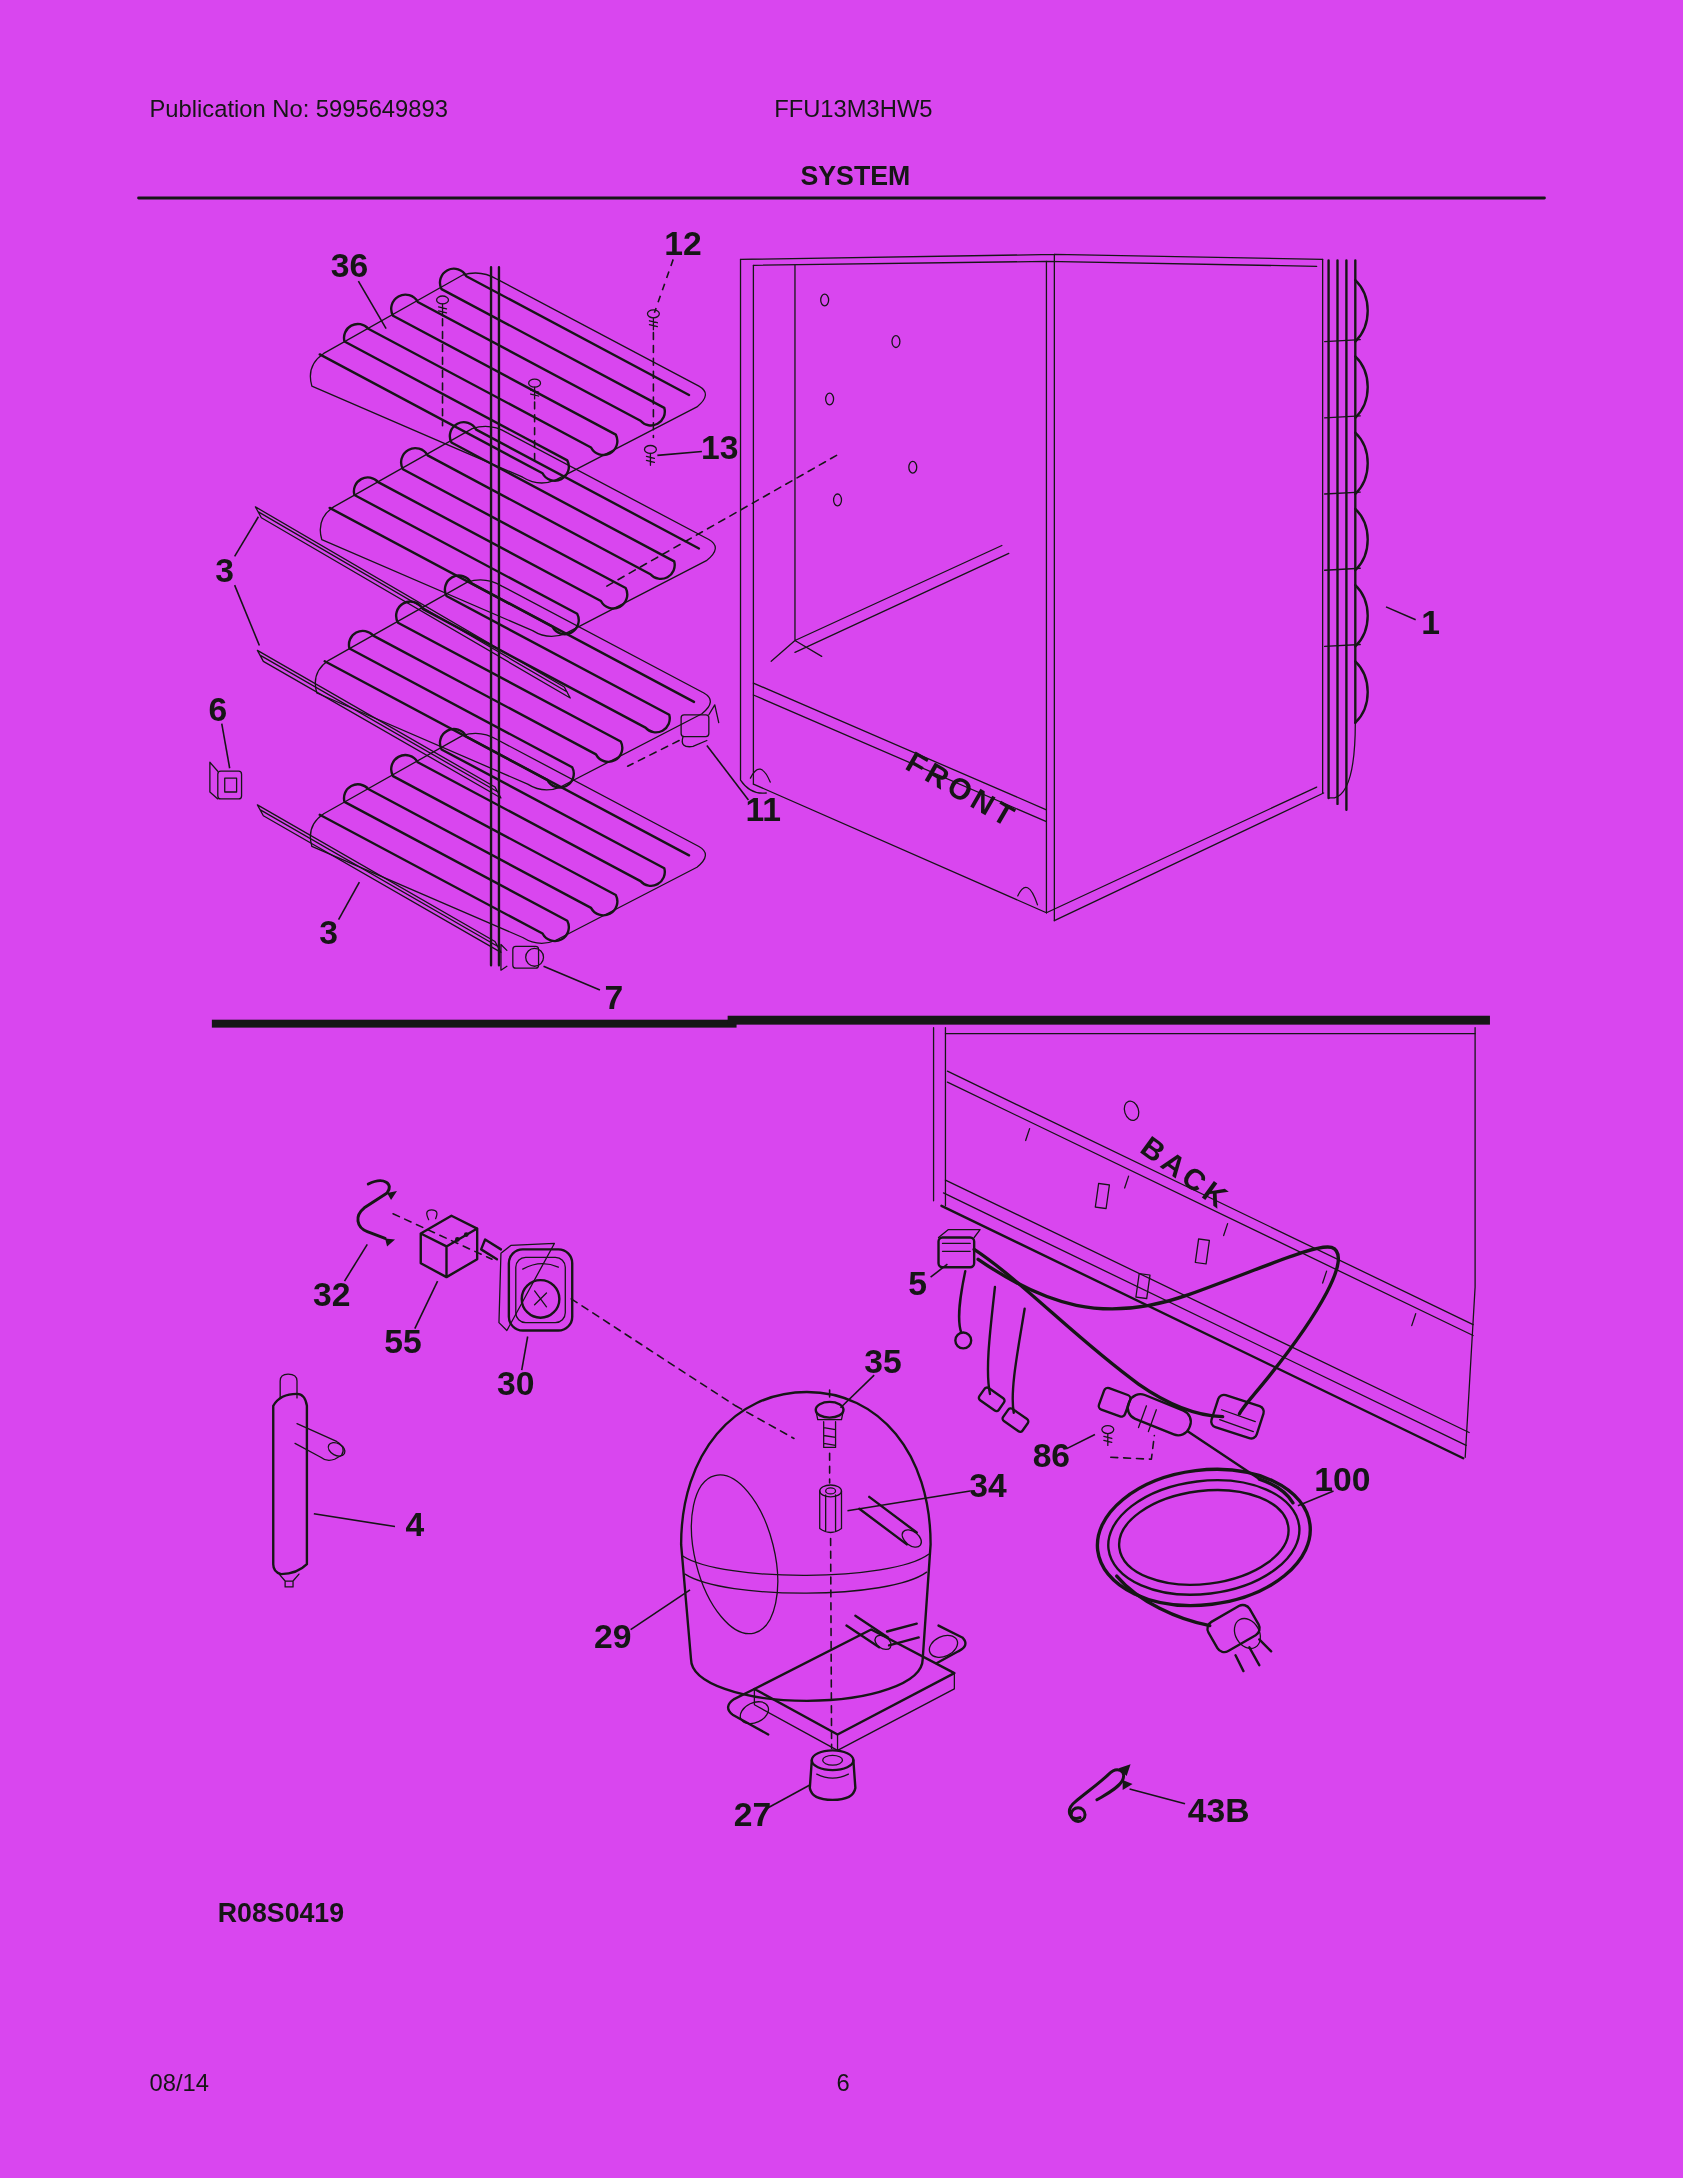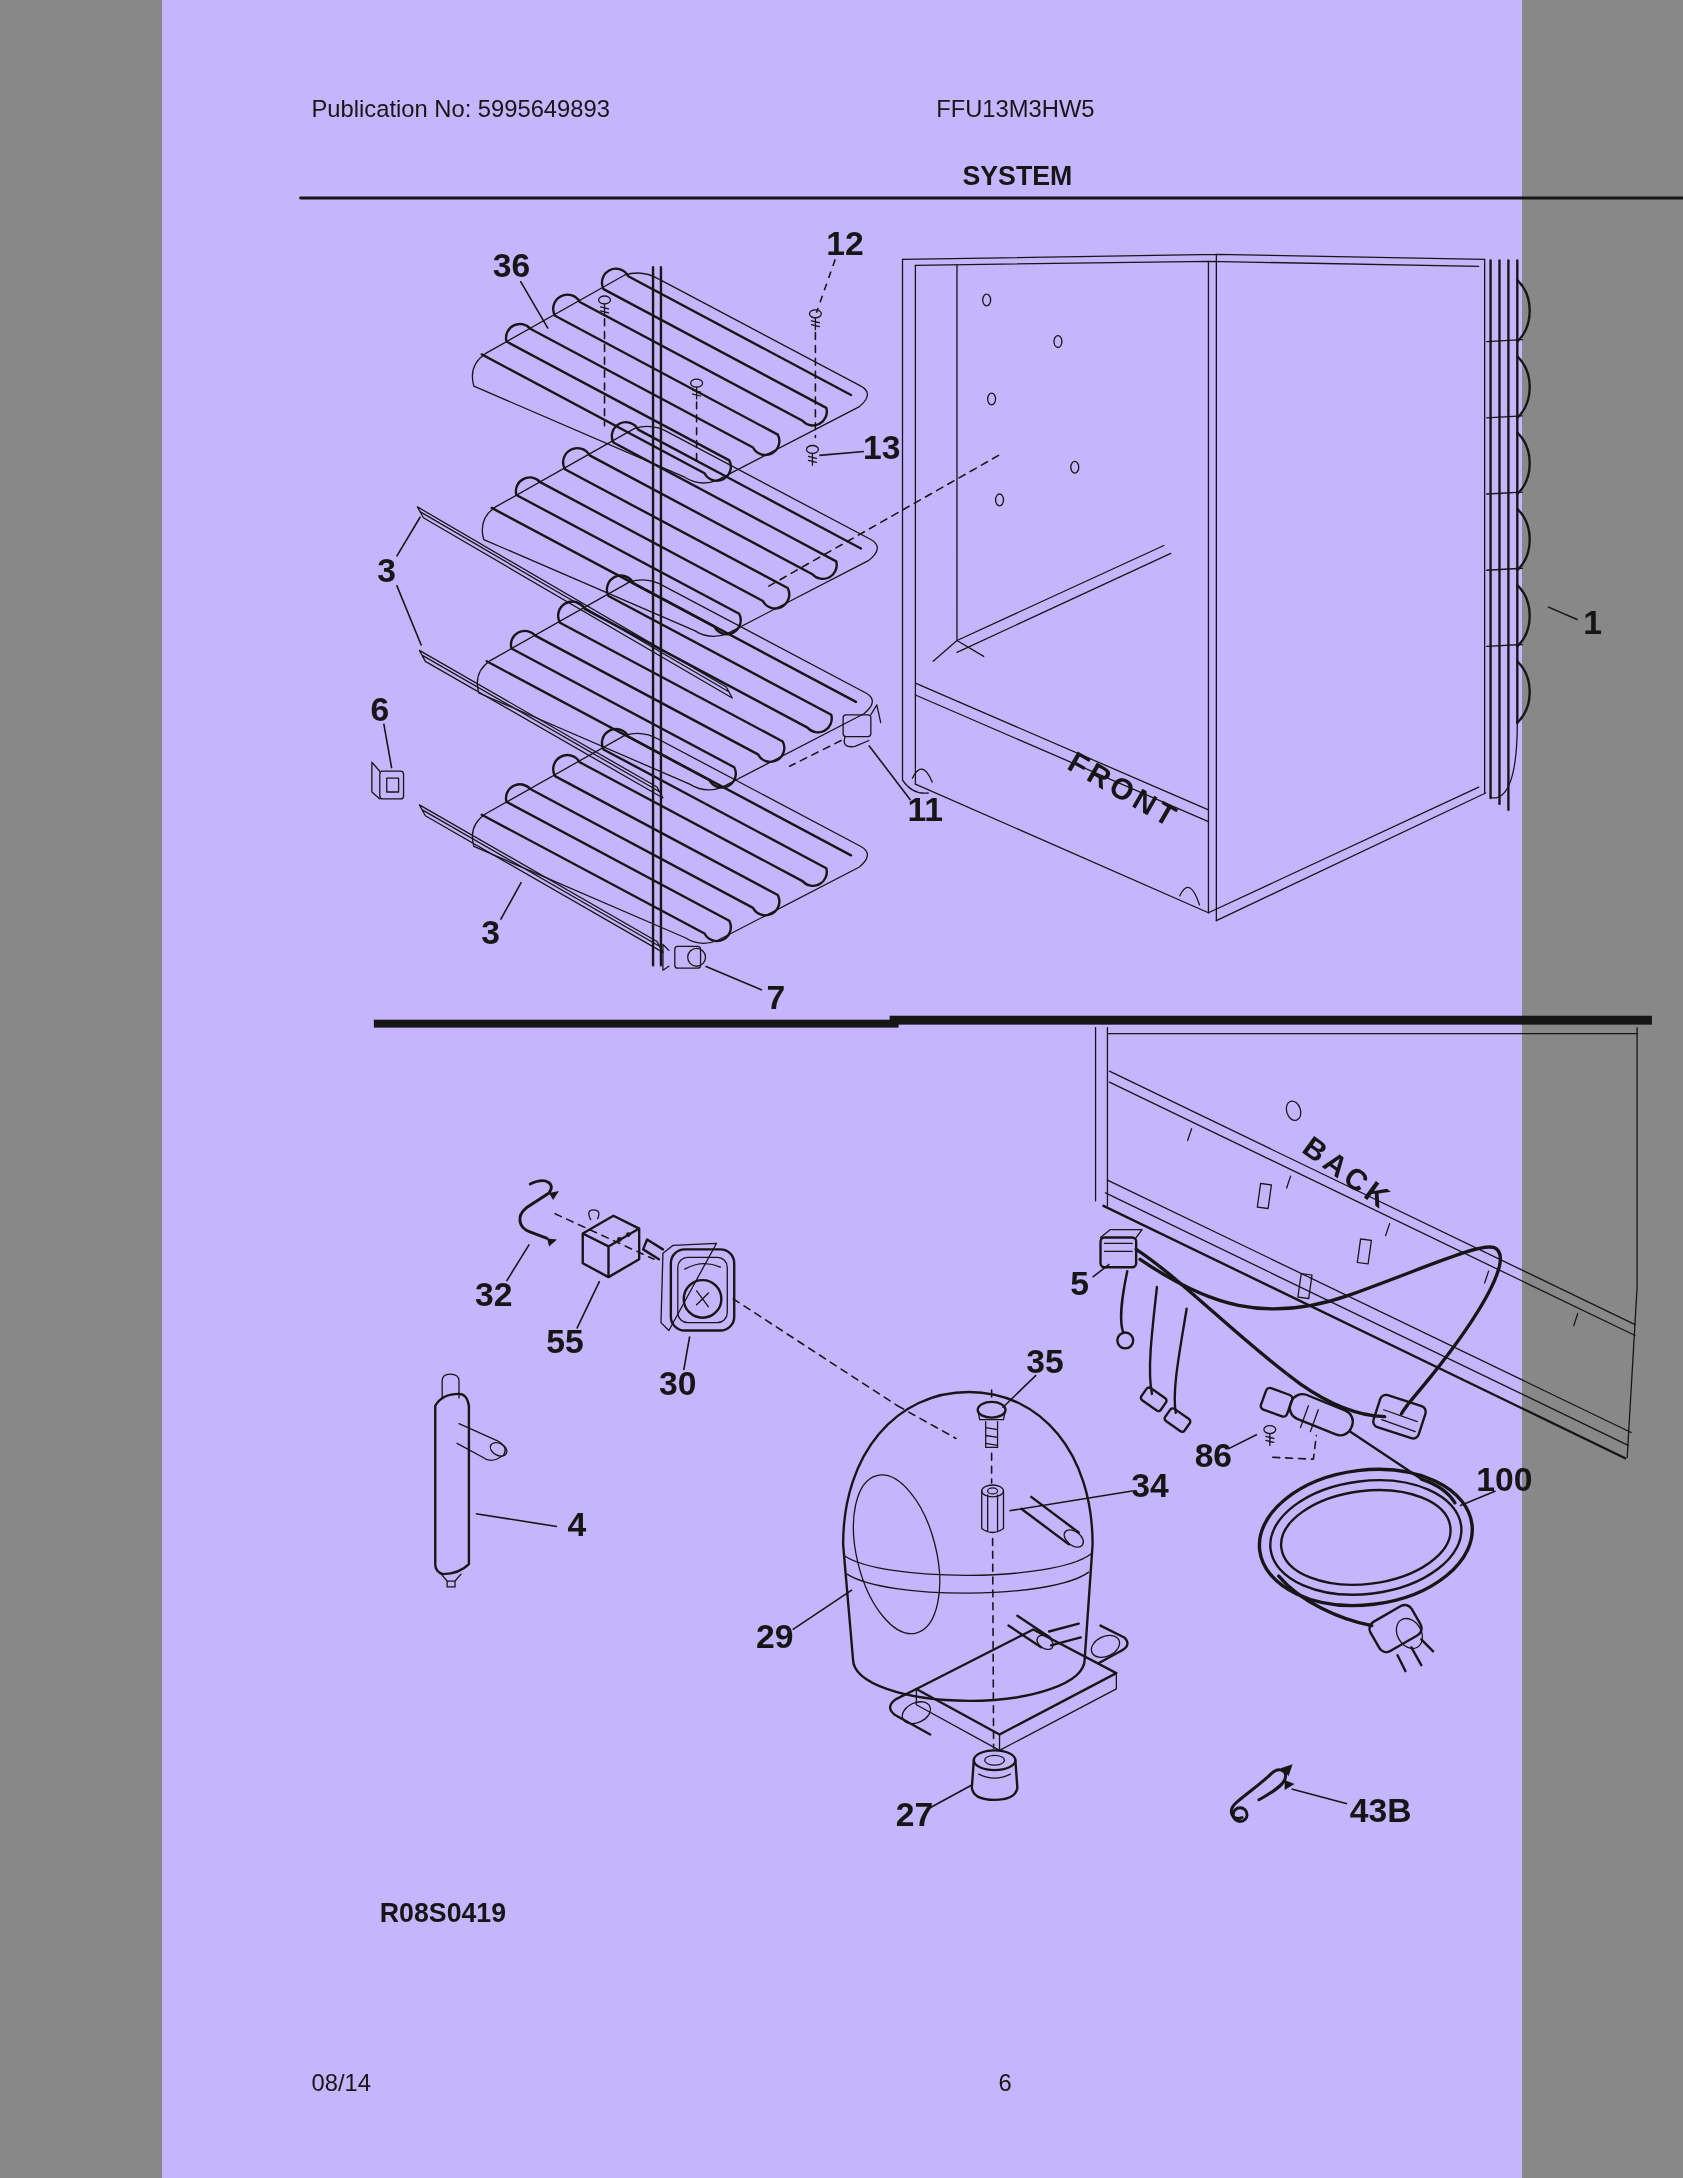--- a/index.html
+++ b/index.html
@@ -1,16 +1,16 @@
 <!DOCTYPE html>
 <html><head>
 <meta charset="utf-8">
 <style>
   html,body{margin:0;padding:0;background:#888;}
-  .page{position:relative;width:1360px;height:2178px;margin:0 auto;background:#c4b5fd;
+  .page{position:relative;width:1683px;height:2178px;margin:0 auto;background:#d946ef;
         font-family:"Liberation Sans", sans-serif;}
   svg{position:absolute;inset:0;}
   svg *{vector-effect:none;}
   .ln{stroke:#161616;fill:none;stroke-width:2;stroke-linecap:round;stroke-linejoin:round;}
   .thin{stroke-width:1.3;}
   .med{stroke-width:2.4;}
   .thick{stroke-width:3;}
   .cable{stroke-width:3.4;}
   .dash{stroke-dasharray:7 6;stroke-width:1.6;}
   .txt{fill:#161616;stroke:none;font-family:"Liberation Sans",sans-serif;}

